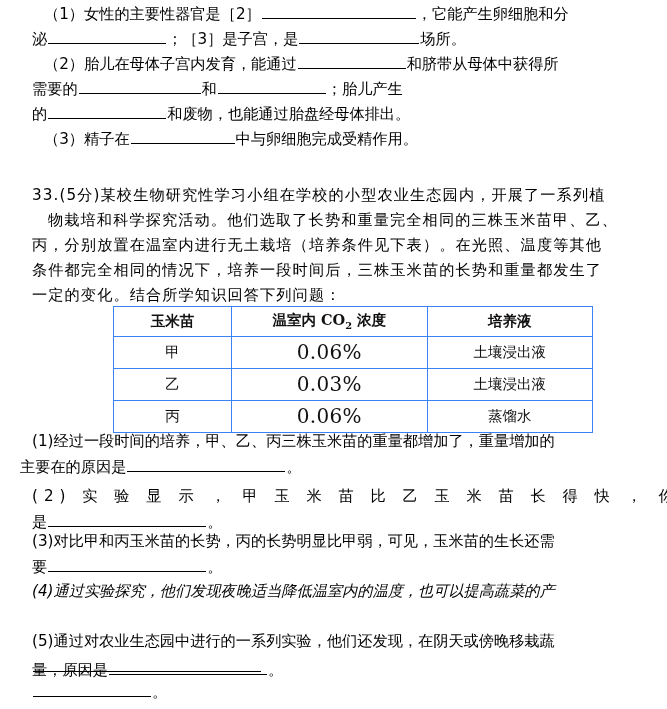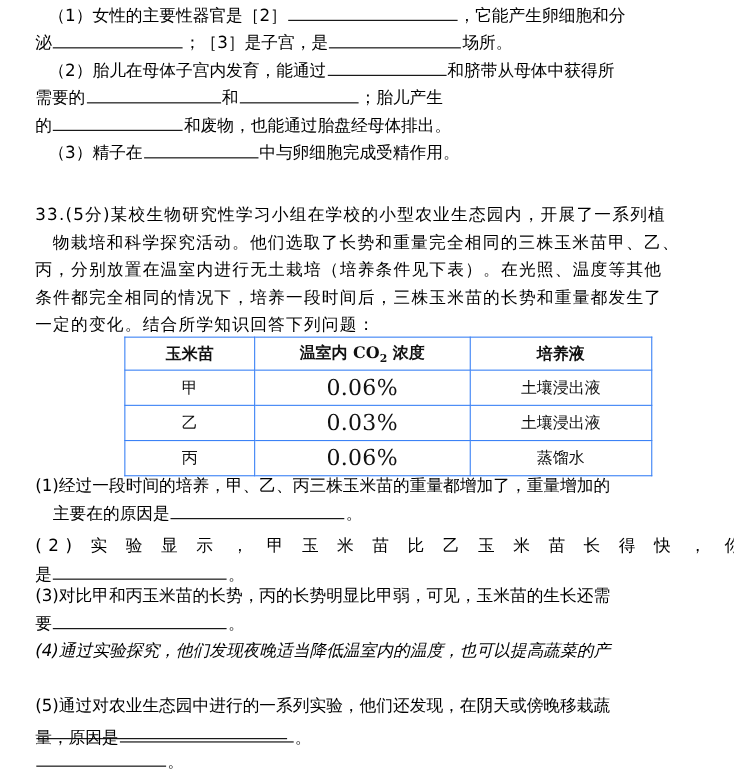--- a/index.html
+++ b/index.html
@@ -124,21 +124,21 @@
           <td>丙</td>
           <td class="num">0.06%</td>
           <td>蒸馏水</td>
         </tr>
       </tbody>
     </table>
   </div>
 
   <div>
     <div class="line" style="left:32px; top:432px;"><span>(1)经过一段时间的培养，甲、乙、丙三株玉米苗的重量都增加了，重量增加的</span></div>
-    <div class="line" style="left:48px; top:457px;"><span>主要在的原因是</span><span class="ul" style="width: 158px;"></span><span>。</span></div>
+    <div class="line" style="left:20px; top:457px;"><span>主要在的原因是</span><span class="ul" style="width: 158px;"></span><span>。</span></div>
 
     <div class="line spread" style="left:32px; top:487px;"><span>(2) 实 验 显 示 ， 甲 玉 米 苗 比 乙 玉 米 苗 长 得 快 ， 你 认 为 其 原 因</span></div>
     <div class="line" style="left:32px; top:512px;"><span>是</span><span class="ul" style="width: 158px;"></span><span>。</span></div>
 
     <div class="line" style="left:32px; top:532px;"><span>(3)对比甲和丙玉米苗的长势，丙的长势明显比甲弱，可见，玉米苗的生长还需</span></div>
     <div class="line" style="left:32px; top:557px;"><span>要</span><span class="ul" style="width: 158px;"></span><span>。</span></div>
 
     <div class="line" style="left:32px; top:582px;font-style:italic;"><span>(4)通过实验探究，他们发现夜晚适当降低温室内的温度，也可以提高蔬菜的产</span></div>
     <div class="line" style="left:32px; top:622px;margin-top:38px;"><span>量，原因是</span><span class="ul" style="width: 158px;"></span><span>。</span></div>
 

